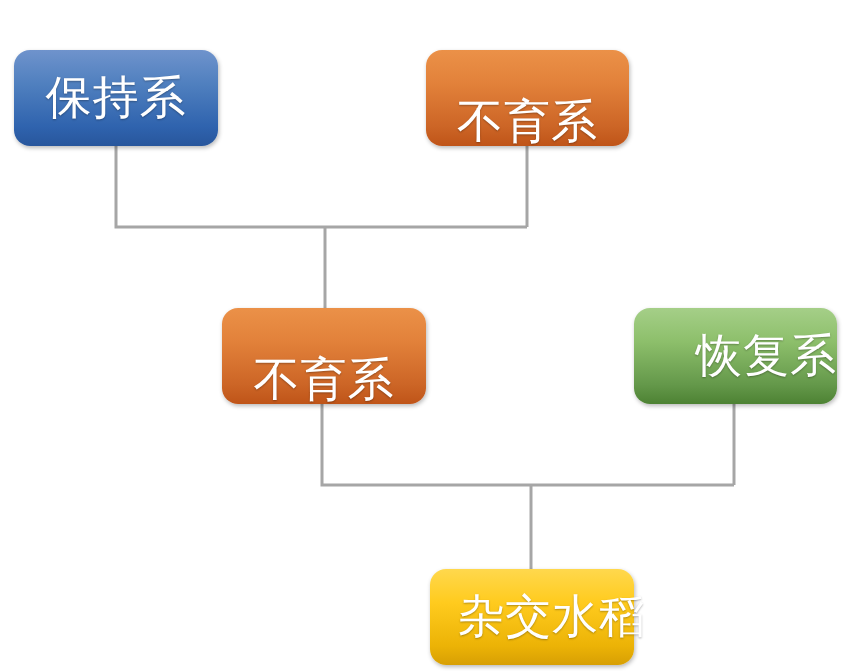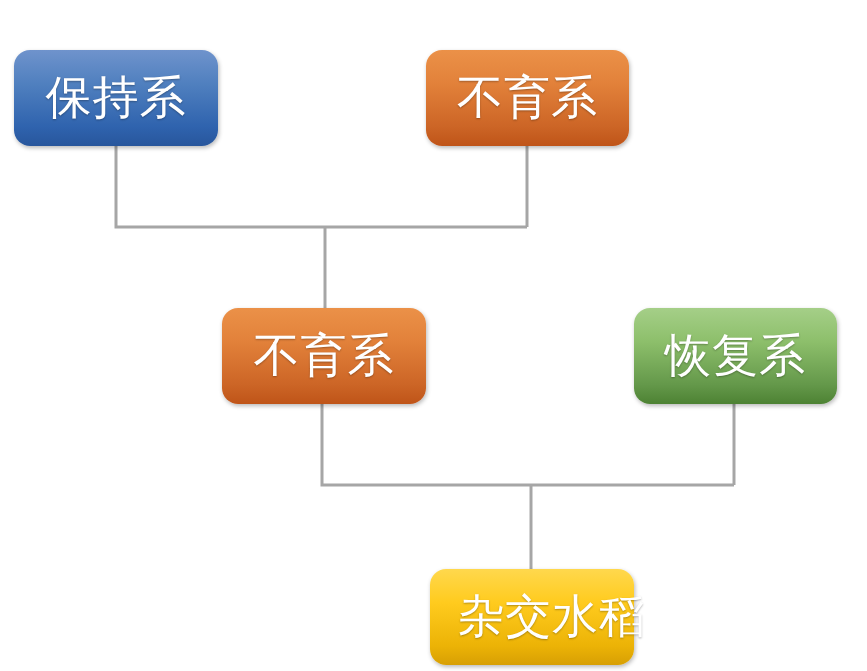--- a/index.html
+++ b/index.html
@@ -54,23 +54,25 @@
   #node-sterile-mid     { left: 222px; top: 284px; width: 204px; height: 96px; }
   #node-restorer        { left: 634px; top: 284px; width: 203px; height: 96px; }
   #node-hybrid-rice     { left: 430px; top: 545px; width: 204px; height: 96px; }
 
   
   .fill-blue {
     background: linear-gradient(to bottom, #6f93cc 0%, #5080bf 35%, #2f63ae 80%, #28569c 100%);
   }
   .fill-orange {
     background: linear-gradient(to bottom, #eb9148 0%, #e2813a 35%, #cc6526 80%, #bf5418 100%);
+    align-items: flex-end;
   }
   .fill-green {
     background: linear-gradient(to bottom, #a5cf88 0%, #8dbf6b 35%, #64984a 80%, #4d8233 100%);
+    justify-content: flex-end;
   }
   .fill-yellow {
     background: linear-gradient(to bottom, #ffd84d 0%, #ffcb1e 35%, #ecb306 80%, #d79f04 100%);
     padding-left: 40px;
   }
 </style>
 </head>
 <body>
 
 <div id="diagram-canvas">

